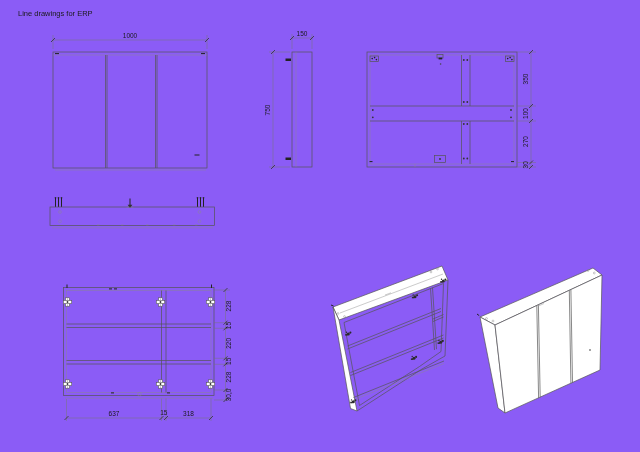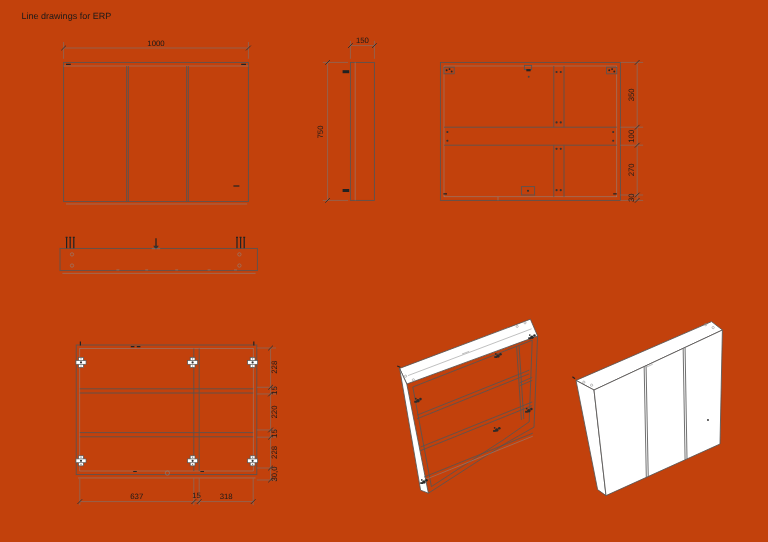--- a/index.html
+++ b/index.html
@@ -1,16 +1,16 @@
 <!DOCTYPE html>
 <html><head>
 <meta charset="utf-8">
 <style>
   html,body{margin:0;padding:0;background:#fff;}
-  .sheet{position:relative;width:640px;height:452px;background:#c2410c;overflow:hidden;
+  .sheet{position:relative;width:640px;height:452px;background:#8b5cf6;overflow:hidden;
          font-family:"Liberation Sans",sans-serif;}
   .title{position:absolute;left:18px;top:10px;font-size:7.5px;line-height:8px;color:#1a1a1a;}
   svg{position:absolute;left:0;top:0;}
   svg text{font-family:"Liberation Sans",sans-serif;font-size:6.5px;fill:#1a1a1a;}
   .ln{stroke:#555;stroke-width:0.7;fill:none;}
   .lt{stroke:#8a8a8a;stroke-width:0.45;fill:none;}
   .dim{stroke:#777;stroke-width:0.5;fill:none;}
   .tick{stroke:#333;stroke-width:0.8;fill:none;}
   .dk{stroke:#222;stroke-width:1;fill:none;}
   .face{fill:#ffffff;stroke:#555;stroke-width:0.7;}

